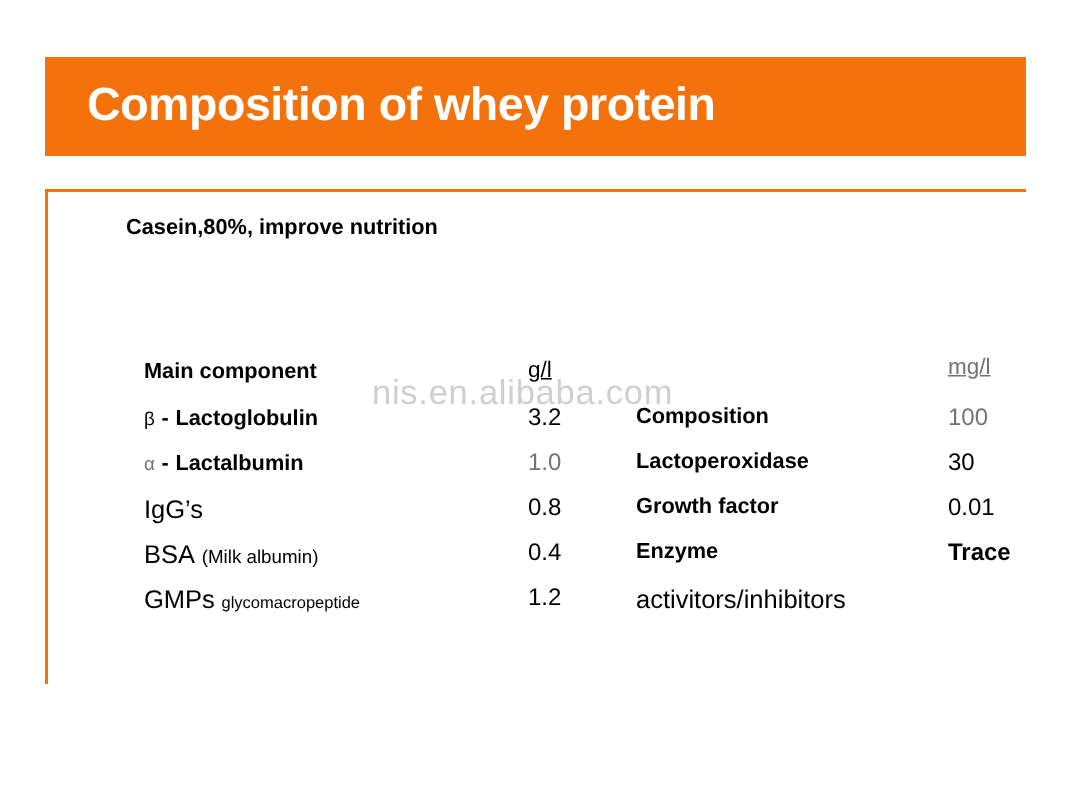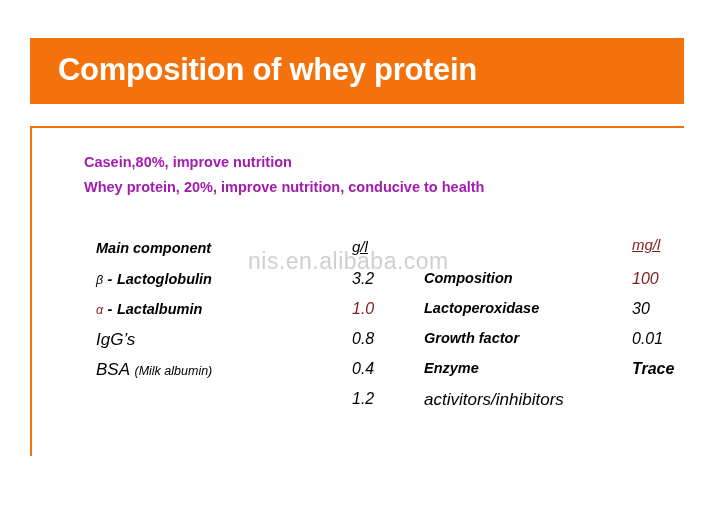--- a/index.html
+++ b/index.html
@@ -71,42 +71,41 @@
     top: 126px;
     width: 2px;
     height: 330px;
     background: #f4720b;
   }
 
   
   .intro {
     position: absolute;
     left: 84px;
-    top: 150px;
+    top: 140px;
     width: 580px;
     font-size: 14.5px;
     font-weight: bold;
-    color: #a21caf;
+    color: #000000;
     line-height: 25px;
   }
 
   
   .table-area {
     position: absolute;
     left: 84px;
     top: 232px;
     width: 590px;
     height: 190px;
   }
 
   .cell {
     position: absolute;
     white-space: nowrap;
     color: #000000;
-    font-style: italic;
   }
 
   
   .col-main   { left: 12px;  }
   .col-gl     { left: 268px; }
   .col-minor  { left: 340px; }
   .col-mgl    { left: 548px; }
 
   .hdr {
     font-size: 14.5px;
@@ -135,21 +134,21 @@
   .r2 { top: 68px; }
   .r3 { top: 98px; }
   .r4 { top: 128px; }
   .r5 { top: 158px; }
 
   .bold14 { font-size: 14.5px; font-weight: bold; }
   .plain17 { font-size: 17px; font-weight: normal; }
   .plain16 { font-size: 16px; font-weight: normal; }
   .small13 { font-size: 12.5px; font-weight: normal; }
   .small11 { font-size: 11px; font-weight: normal; }
-  .red { color: #7f1d1d; }
+  .red { color: #737373; }
 
   .val { font-size: 16px; }
   .val-bold { font-size: 16px; text-align: right; }
 
   
   .watermark {
     position: absolute;
     left: 248px;
     top: 248px;
     font-size: 23px;
@@ -168,21 +167,20 @@
   <div class="title-banner">
     <div class="title-banner-inner"></div>
   </div>
   <div class="title-text">Composition of whey protein</div>
 
   <div class="divider"></div>
   <div class="vbar"></div>
 
   <div class="intro">
     <div>Casein,80%, improve nutrition</div>
-    <div>Whey protein, 20%, improve nutrition, conducive to health</div>
   </div>
 
   <div class="table-area">
 
     <div class="cell col-main hdr">Main component</div>
     <div class="cell col-gl hdr-unit">g/l</div>
     <div class="cell col-mgl hdr-mgl red">mg/l</div>
 
     <div class="cell col-main r1">
       <span class="small13">β</span>
@@ -202,20 +200,24 @@
       <span class="plain17">IgG’s</span>
     </div>
     <div class="cell col-gl r3 val plain17">0.8</div>
 
     <div class="cell col-main r4">
       <span class="plain17">BSA</span>
       <span class="small13">(Milk albumin)</span>
     </div>
     <div class="cell col-gl r4 val plain17">0.4</div>
 
+    <div class="cell col-main r5">
+      <span class="plain17">GMPs</span>
+      <span class="small11">glycomacropeptide</span>
+    </div>
     <div class="cell col-gl r5 val plain17">1.2</div>
 
     <div class="cell col-minor r1 bold14">Composition</div>
     <div class="cell col-mgl r1 val-bold plain16 red">100</div>
 
     <div class="cell col-minor r2 bold14">Lactoperoxidase</div>
     <div class="cell col-mgl r2 val plain16">30</div>
 
     <div class="cell col-minor r3 bold14">Growth factor</div>
     <div class="cell col-mgl r3 val plain16">0.01</div>

